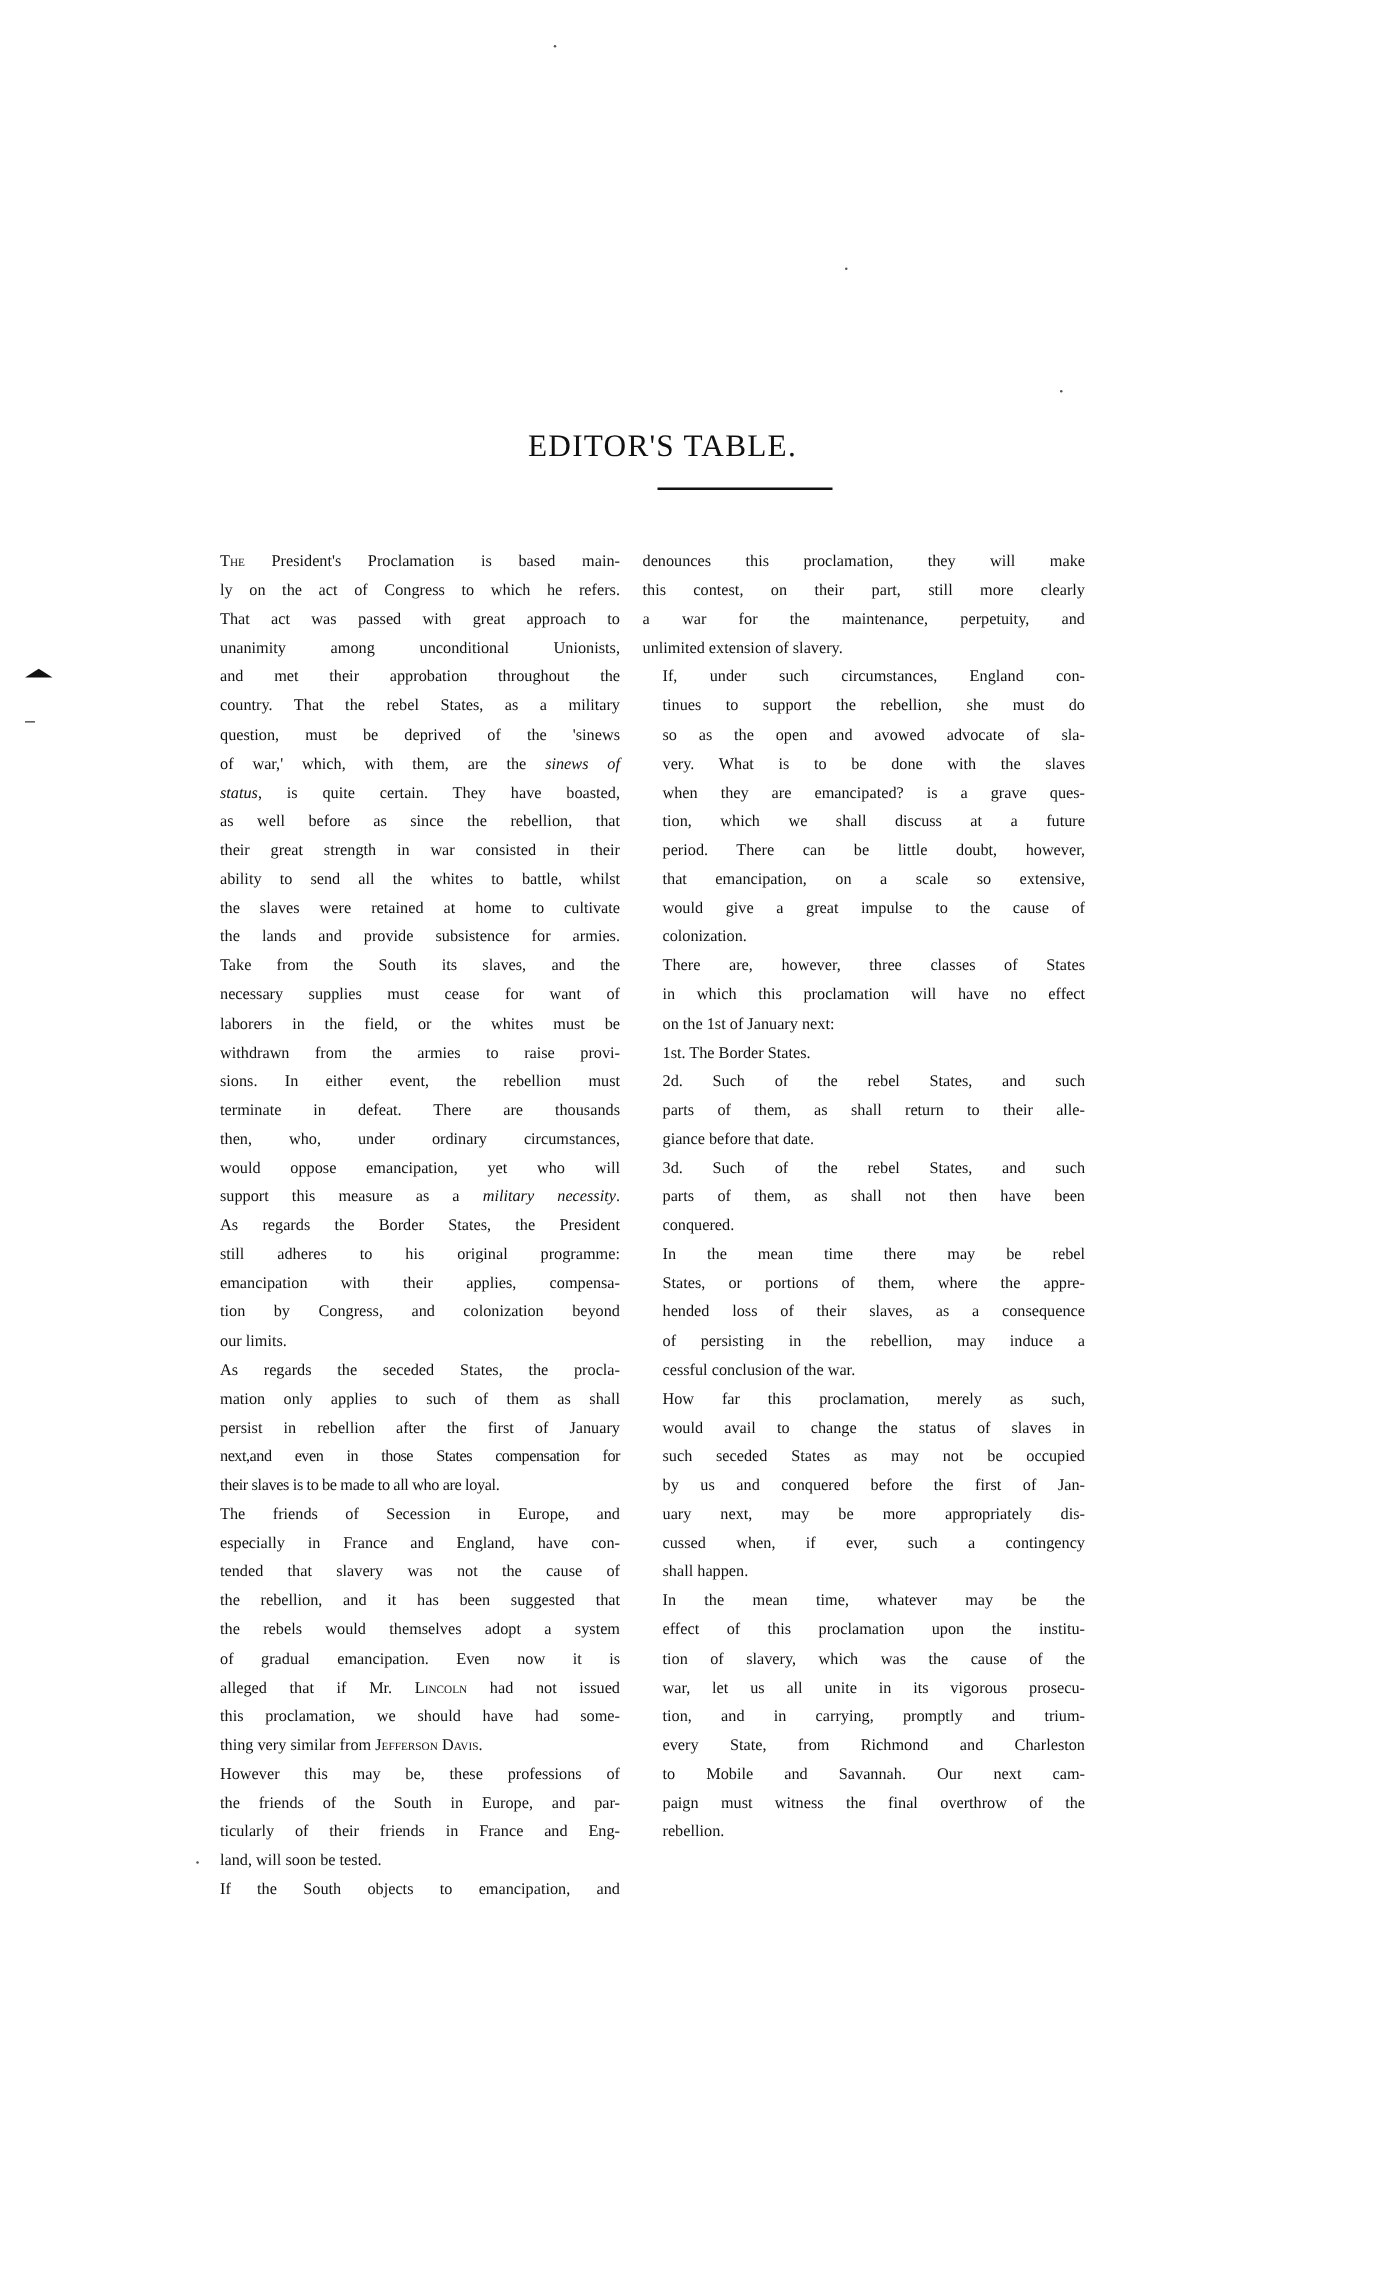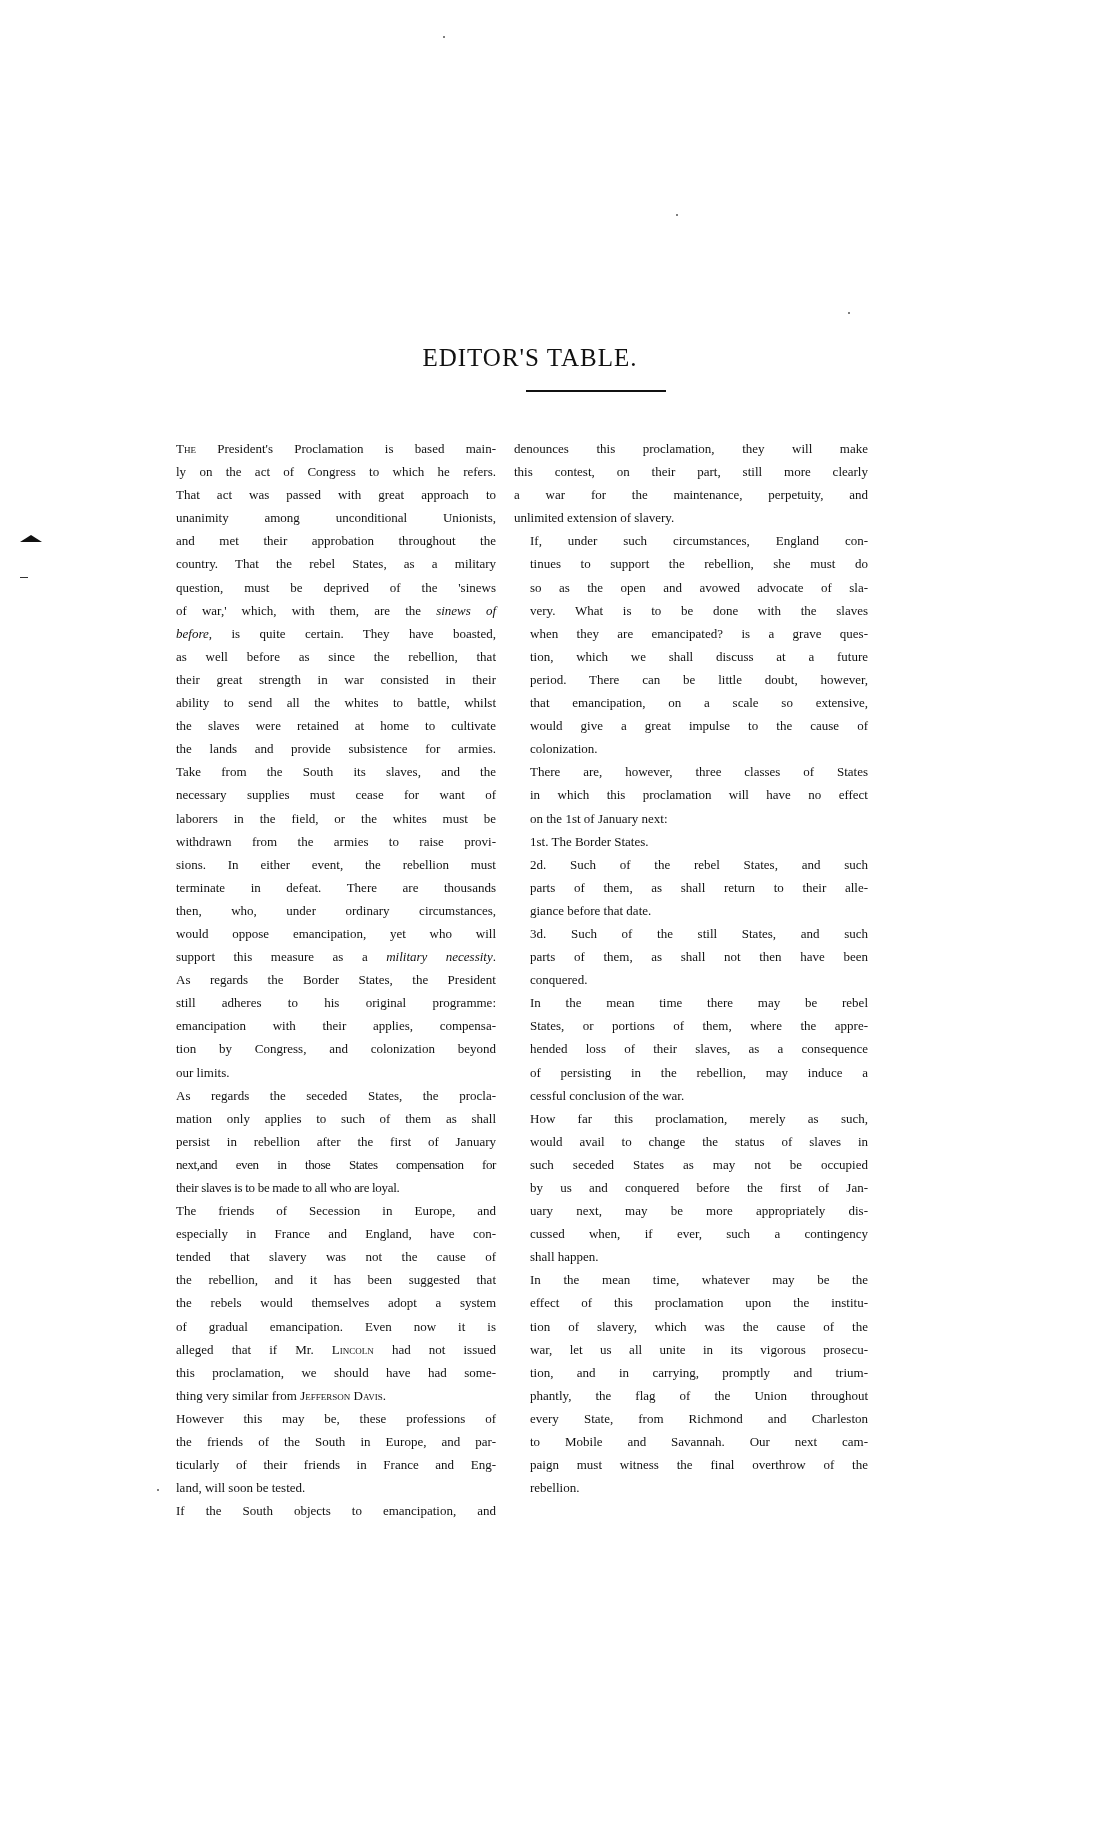--- a/index.html
+++ b/index.html
@@ -38,21 +38,21 @@
 <div class="col col-left">
   <p class="indent">
     <span class="line"><span class="sc">The</span><span> President's Proclamation is based main-</span></span>
     <span class="line">ly on the act of Congress to which he refers.</span>
     <span class="line">That act was passed with great approach to</span>
     <span class="line">unanimity among unconditional Unionists,</span>
     <span class="line">and met their approbation throughout the</span>
     <span class="line">country.  That the rebel States, as a military</span>
     <span class="line">question, must be deprived of the 'sinews</span>
     <span class="line">of war,' which, with them, are the <span class="it">sinews of</span></span>
-    <span class="line"><span class="it">before</span>, is quite certain.  They have boasted,</span>
+    <span class="line"><span class="it">status</span>, is quite certain.  They have boasted,</span>
     <span class="line">as well before as since the rebellion, that</span>
     <span class="line">their great strength in war consisted in their</span>
     <span class="line">ability to send all the whites to battle, whilst</span>
     <span class="line">the slaves were retained at home to cultivate</span>
     <span class="line">the lands and provide subsistence for armies.</span>
     <span class="line">Take from the South its slaves, and the</span>
     <span class="line">necessary supplies must cease for want of</span>
     <span class="line">laborers in the field, or the whites must be</span>
     <span class="line">withdrawn from the armies to raise provi-</span>
     <span class="line">sions.  In either event, the rebellion must</span>
@@ -121,21 +121,21 @@
   </p>
   <p class="indent">
     <span class="line last">1st.  The Border States.</span>
   </p>
   <p class="indent">
     <span class="line">2d.  Such of the rebel States, and such</span>
     <span class="line">parts of them, as shall return to their alle-</span>
     <span class="line last">giance before that date.</span>
   </p>
   <p class="indent">
-    <span class="line">3d. Such of the still States, and such</span>
+    <span class="line">3d. Such of the rebel States, and such</span>
     <span class="line">parts of them, as shall not then have been</span>
     <span class="line last">conquered.</span>
   </p>
   <p class="indent">
     <span class="line">In the mean time there may be rebel</span>
     <span class="line">States, or portions of them, where the appre-</span>
     <span class="line">hended loss of their slaves, as a consequence</span>
     <span class="line">of persisting in the rebellion, may induce a</span>
     <span class="line last">cessful conclusion of the war.</span>
   </p>
@@ -147,19 +147,18 @@
     <span class="line">uary next, may be more appropriately dis-</span>
     <span class="line">cussed when, if ever, such a contingency</span>
     <span class="line last">shall happen.</span>
   </p>
   <p class="indent">
     <span class="line">In the mean time, whatever may be the</span>
     <span class="line">effect of this proclamation upon the institu-</span>
     <span class="line">tion of slavery, which was the cause of the</span>
     <span class="line">war, let us all unite in its vigorous prosecu-</span>
     <span class="line">tion, and in carrying, promptly and trium-</span>
-    <span class="line">phantly, the flag of the Union throughout</span>
     <span class="line">every State, from Richmond and Charleston</span>
     <span class="line">to Mobile and Savannah.  Our next cam-</span>
     <span class="line">paign must witness the final overthrow of the</span>
     <span class="line last">rebellion.</span>
   </p>
 </div>
 
 </body></html>

